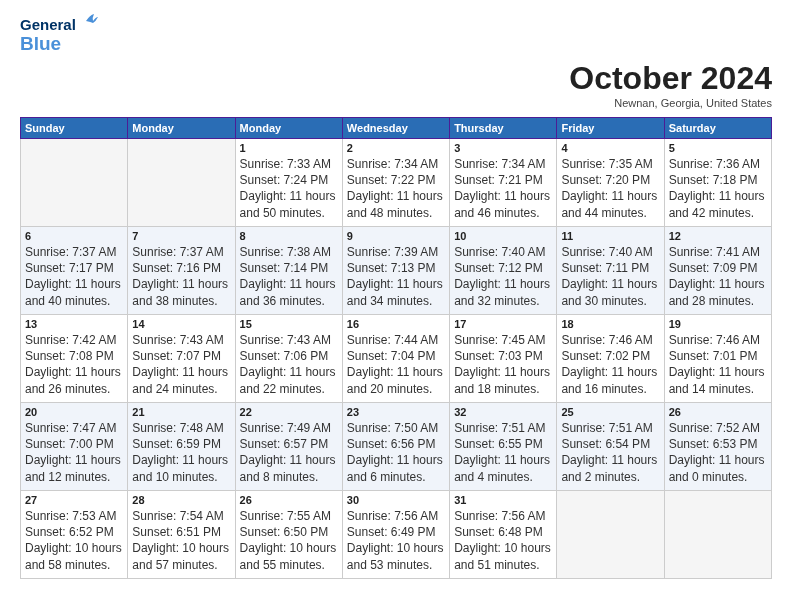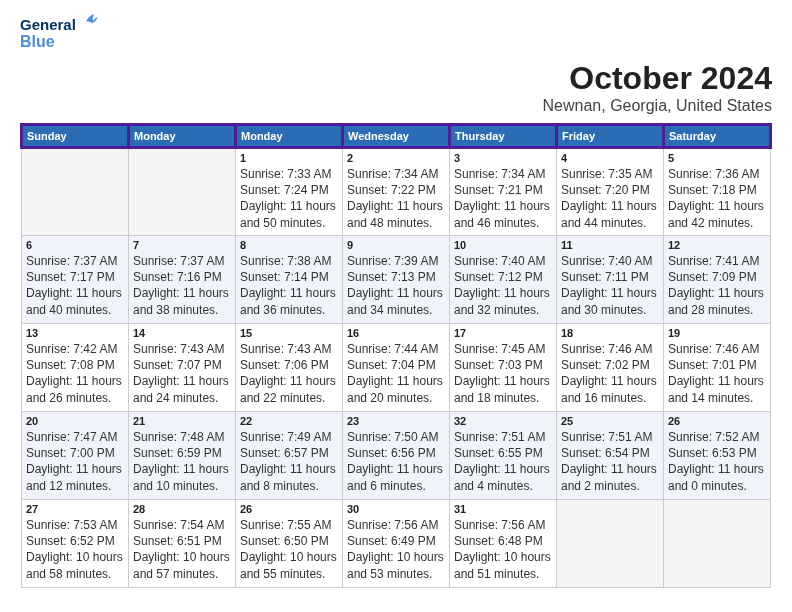--- a/index.html
+++ b/index.html
@@ -31,37 +31,37 @@
     .title-section {
       text-align: right;
       margin-top: 44px;
     }
     .month-title {
       font-size: 32px;
       font-weight: bold;
       color: #222;
     }
     .location {
-      font-size: 16px;
+      font-size: 11px;
       color: #444;
     }
     .calendar {
       flex: 1;
       border: 1px solid #ccc;
       border-collapse: collapse;
       width: 100%;
       table-layout: fixed;
     }
     .calendar th {
       background-color: #2a6db5;
       color: #fff;
       font-size: 11px;
       font-weight: bold;
       padding: 4px 4px;
-      border: 3px solid #4c1d95;
+      border: 1px solid #4c1d95;
       text-align: left;
     }
     .calendar td {
       border: 1px solid #ccc;
       vertical-align: top;
       padding: 3px 4px;
       font-size: 9px;
       color: #222;
       background: #fff;
       height: 88px;
@@ -265,14 +265,14 @@
         </tr>
       </tbody>
   </table>
 </div>
 
 <style>
   .logo { display: flex; flex-direction: column; justify-content: flex-start; }
   .logo-proper { display: flex; flex-direction: column; align-items: flex-start; }
   .logo-proper .l1 { display: flex; align-items: center; }
   .logo-proper .l1 .word { font-size: 15px; font-weight: bold; color: #003366; font-family: Arial, sans-serif; }
-  .logo-proper .l2 .word2 { font-size: 16px; font-weight: bold; color: #4a90d9; font-family: Arial, sans-serif; }
+  .logo-proper .l2 .word2 { font-size: 19px; font-weight: bold; color: #4a90d9; font-family: Arial, sans-serif; }
 </style>
 
 </body></html>

